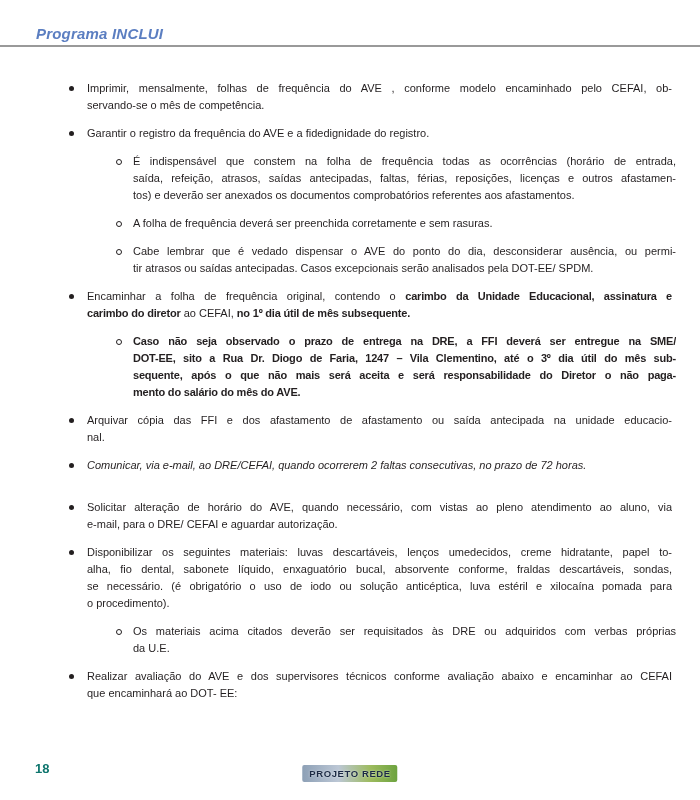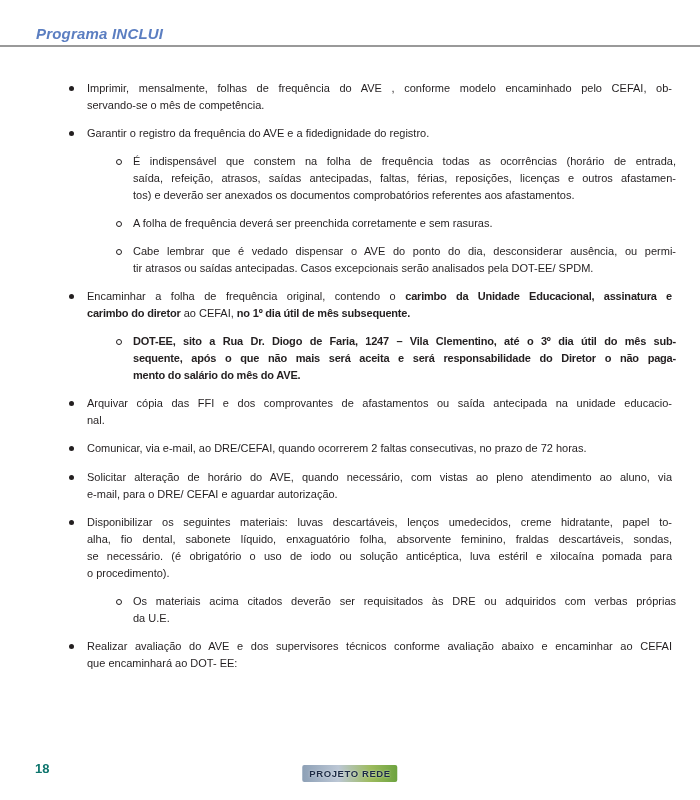--- a/index.html
+++ b/index.html
@@ -22,21 +22,21 @@
   .header-rule {
     position: absolute; left: 0; top: 45px; width: 700px; height: 2px;
     background: #999999;
   }
 
   
   .content { position: absolute; left: 0; top: 80px; width: 700px; }
   .item { position: relative; margin-bottom: 11px; }
   .item.level1 { padding-left: 87px;  padding-right: 28px; }
   .item.level2 { padding-left: 133px; padding-right: 24px; }
-  .item.extra-gap { margin-bottom: 12px; }
+  .item.extra-gap { margin-bottom: 25px; font-style: italic; }
   .marker { position: absolute; display: block; }
   .level1 > .marker {
     left: 69px; top: 6px; width: 5px; height: 5px;
     background: #231f20; border-radius: 50%;
   }
   .level2 > .marker {
     left: 116px; top: 5.5px; width: 6px; height: 6px;
     background: transparent; border: 1px solid #231f20; border-radius: 50%;
   }
   .para { overflow: hidden; }
@@ -114,50 +114,51 @@
       <div class="item level1">
         <span class="marker"></span>
         <div class="para">
           <div class="line"><span>Encaminhar a folha de frequência original, contendo o </span><b>carimbo da Unidade Educacional, assinatura e</b></div>
           <div class="line last"><b>carimbo do diretor</b><span> ao CEFAI, </span><b>no 1º dia útil de mês subsequente.</b></div>
         </div>
       </div>
       <div class="item level2">
         <span class="marker"></span>
         <div class="para">
+          <div class="line"><b>Caso não seja observado o prazo de entrega na DRE, a FFI deverá ser entregue na SME/</b></div>
           <div class="line"><b>DOT-EE, sito a Rua Dr. Diogo de Faria, 1247 – Vila Clementino, até o 3º dia útil do mês sub-</b></div>
           <div class="line"><b>sequente, após o que não mais será aceita e será responsabilidade do Diretor o não paga-</b></div>
           <div class="line last"><b>mento do salário do mês do AVE.</b></div>
         </div>
       </div>
       <div class="item level1">
         <span class="marker"></span>
         <div class="para">
-          <div class="line"><span>Arquivar cópia das FFI e dos comprovantes de afastamentos ou saída antecipada na unidade educacio-</span></div>
+          <div class="line"><span>Arquivar cópia das FFI e dos afastamento de afastamento ou saída antecipada na unidade educacio-</span></div>
           <div class="line last"><span>nal.</span></div>
         </div>
       </div>
       <div class="item level1 extra-gap">
         <span class="marker"></span>
         <div class="para">
           <div class="line last"><span>Comunicar, via e-mail, ao DRE/CEFAI, quando ocorrerem 2 faltas consecutivas, no prazo de 72 horas.</span></div>
         </div>
       </div>
       <div class="item level1">
         <span class="marker"></span>
         <div class="para">
           <div class="line"><span>Solicitar alteração de horário do AVE, quando necessário, com vistas ao pleno atendimento ao aluno, via</span></div>
           <div class="line last"><span>e-mail, para o DRE/ CEFAI e aguardar autorização.</span></div>
         </div>
       </div>
       <div class="item level1">
         <span class="marker"></span>
         <div class="para">
           <div class="line"><span>Disponibilizar os seguintes materiais: luvas descartáveis, lenços umedecidos, creme hidratante, papel to-</span></div>
-          <div class="line"><span>alha, fio dental, sabonete líquido, enxaguatório folha, absorvente feminino, fraldas descartáveis, sondas,</span></div>
+          <div class="line"><span>alha, fio dental, sabonete líquido, enxaguatório bucal, absorvente conforme, fraldas descartáveis, sondas,</span></div>
           <div class="line"><span>se necessário. (é obrigatório o uso de iodo ou solução anticéptica, luva estéril e xilocaína pomada para</span></div>
           <div class="line last"><span>o procedimento).</span></div>
         </div>
       </div>
       <div class="item level2">
         <span class="marker"></span>
         <div class="para">
           <div class="line"><span>Os materiais acima citados deverão ser requisitados às DRE ou adquiridos com verbas próprias</span></div>
           <div class="line last"><span>da U.E.</span></div>
         </div>

